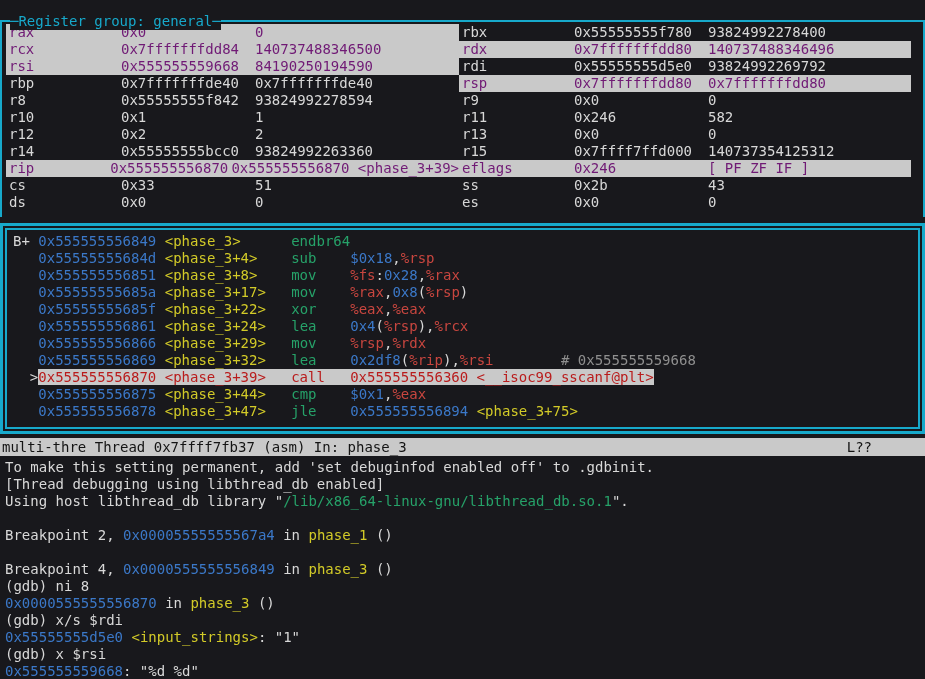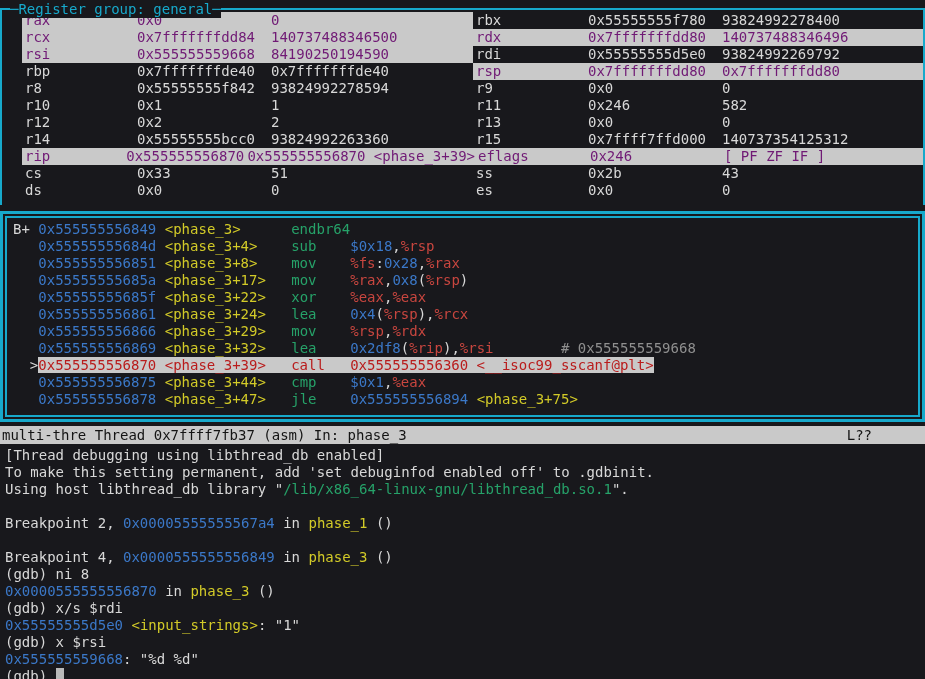--- a/index.html
+++ b/index.html
@@ -7,24 +7,24 @@
   body {
     width: 925px; height: 679px; overflow: hidden;
     font-family: "DejaVu Sans Mono", monospace;
     font-size: 14px; line-height: 17px; color: #d8d8d8;
   }
   .screen { width: 925px; height: 679px; position: relative; }
 
   
   .reg-window {
     position: relative;
-    margin-top: 8px;
+    margin-top: 20px;
     border: 2px solid #17a9cb;
     border-bottom: none;
-    padding: 2px 0 1px 20px;
+    padding: 2px 0 1px 4px;
     height: 197px;
   }
   .reg-title {
     position: absolute; top: -9px; left: 8px;
     background: #18181c; color: #17a9cb; white-space: pre;
   }
   .reg-title::before, .reg-title::after { content: "\2500"; color: #17a9cb; }
   .reg-row { display: flex; height: 17px; white-space: pre; }
   .reg-half { display: flex; width: 453px; padding-left: 3px; }
   .reg-half.right { width: 452px; }
@@ -104,22 +104,22 @@
       </div>
     </div>
   </div>
 
   <div class="status-bar">
     <span class="status-left">multi-thre Thread 0x7ffff7fb37 (asm) In: phase_3</span>
     <span class="status-lind">L??</span>
   </div>
 
   <div class="console">
+      <div class="console-line"><span class="c-fg">To make this setting permanent, add 'set debuginfod enabled off' to .gdbinit.</span></div>
       <div class="console-line"><span class="c-fg">[Thread debugging using libthread_db enabled]</span></div>
-      <div class="console-line"><span class="c-fg">To make this setting permanent, add 'set debuginfod enabled off' to .gdbinit.</span></div>
       <div class="console-line"><span class="c-fg">Using host libthread_db library "</span><span class="c-green">/lib/x86_64-linux-gnu/libthread_db.so.1</span><span class="c-fg">".</span></div>
       <div class="console-line"></div>
       <div class="console-line"><span class="c-fg">Breakpoint 2, </span><span class="c-blue">0x00005555555567a4</span><span class="c-fg"> in </span><span class="c-yellow">phase_1</span><span class="c-fg"> ()</span></div>
       <div class="console-line"></div>
       <div class="console-line"><span class="c-fg">Breakpoint 4, </span><span class="c-blue">0x0000555555556849</span><span class="c-fg"> in </span><span class="c-yellow">phase_3</span><span class="c-fg"> ()</span></div>
       <div class="console-line"><span class="c-fg">(gdb) ni 8</span></div>
       <div class="console-line"><span class="c-blue">0x0000555555556870</span><span class="c-fg"> in </span><span class="c-yellow">phase_3</span><span class="c-fg"> ()</span></div>
       <div class="console-line"><span class="c-fg">(gdb) x/s $rdi</span></div>
       <div class="console-line"><span class="c-blue">0x55555555d5e0</span><span class="c-fg"> </span><span class="c-yellow">&lt;input_strings&gt;</span><span class="c-fg">: "1"</span></div>
       <div class="console-line"><span class="c-fg">(gdb) x $rsi</span></div>

